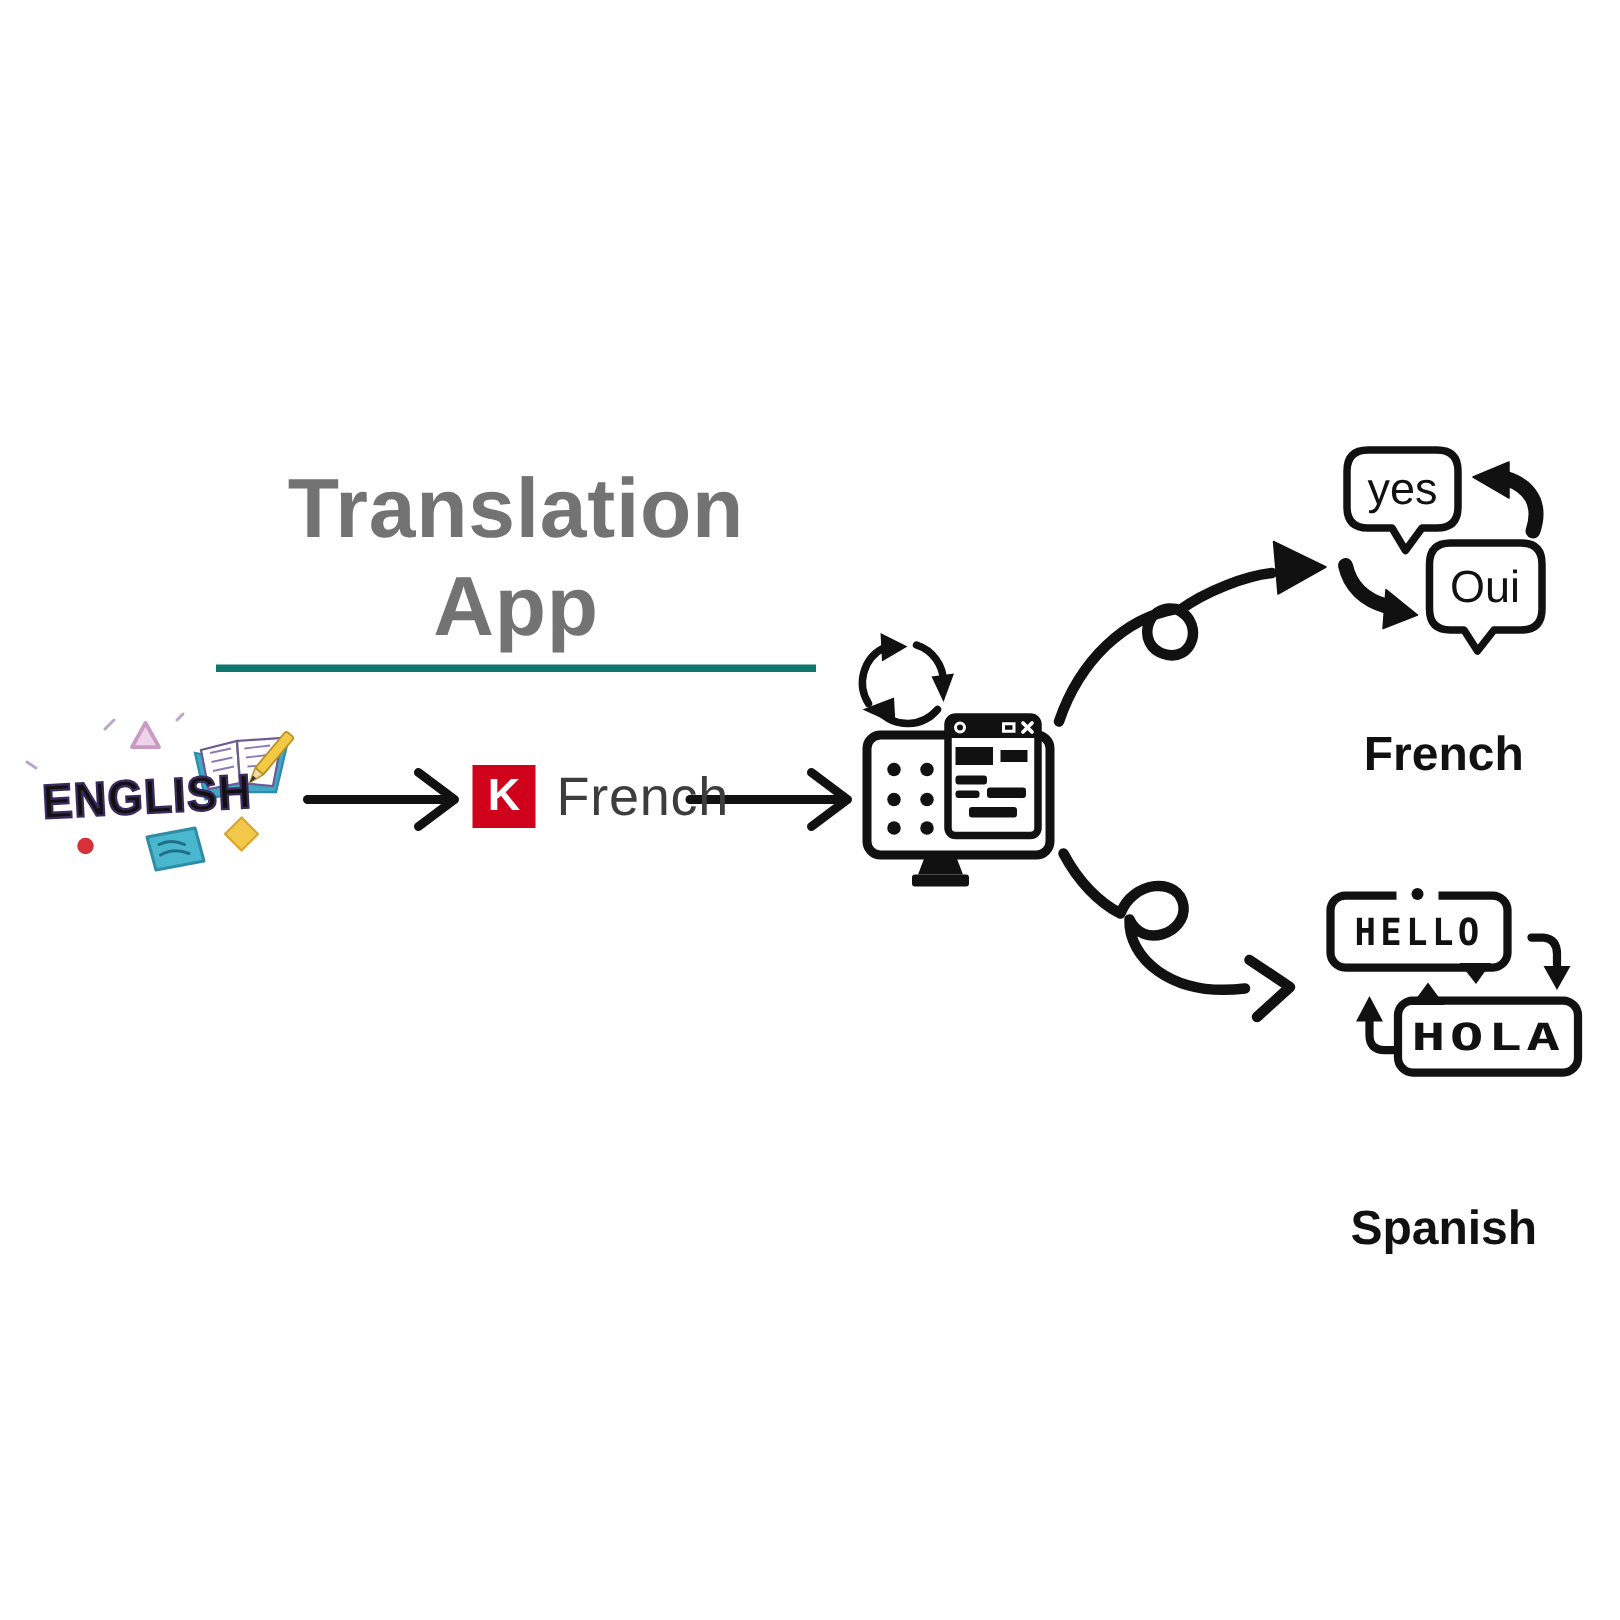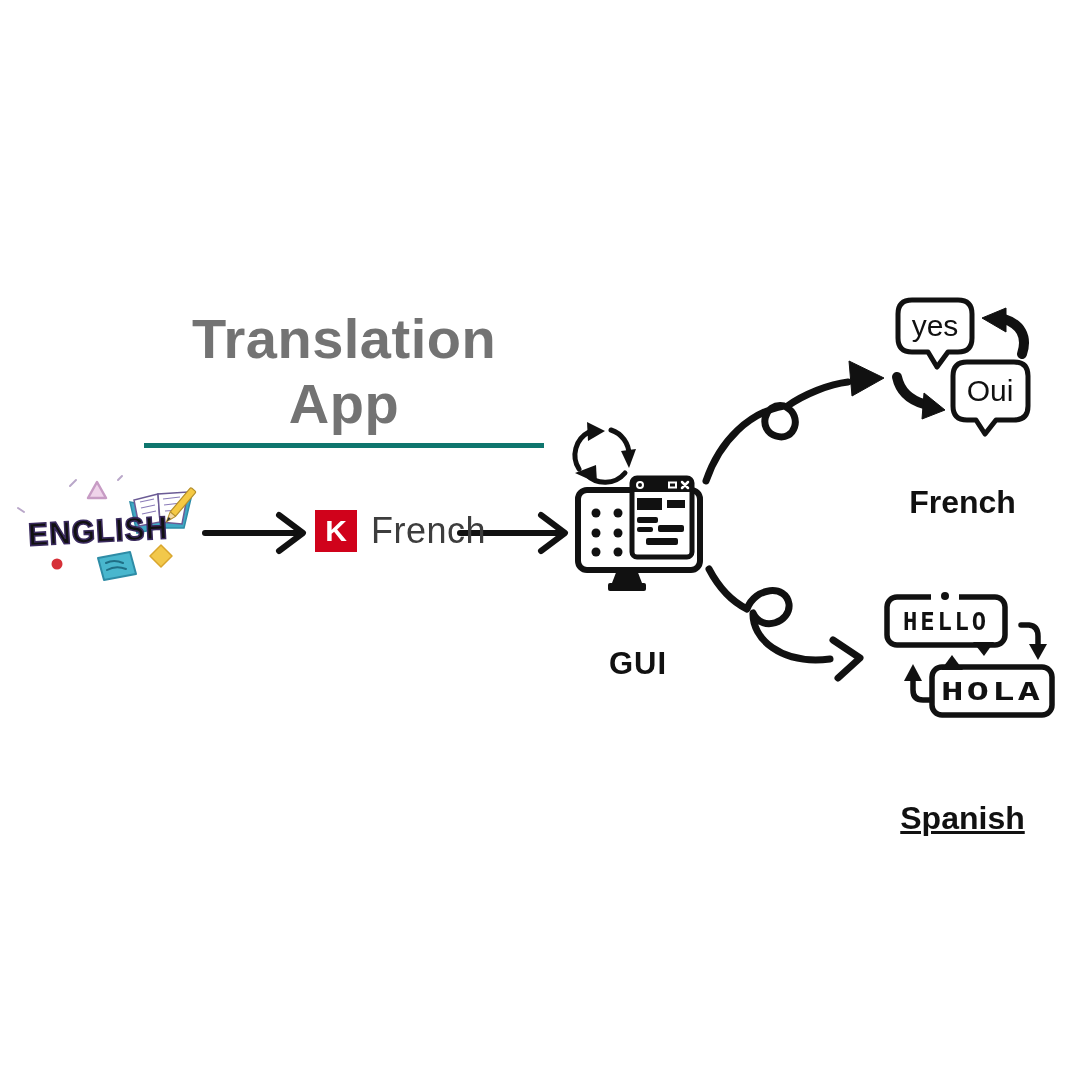--- a/index.html
+++ b/index.html
@@ -16,21 +16,21 @@
   .keras{left:315px;top:510px;display:flex;align-items:center;gap:14px;}
   .keras-square{width:42px;height:42px;background:#D0021B;display:flex;align-items:center;
                 justify-content:center;color:#fff;font-size:30px;font-weight:600;
                 font-family:"Liberation Sans",sans-serif;}
   .keras-name{font-size:36px;font-weight:500;color:#3d3d3d;letter-spacing:.5px;}
 
   
   .cap{font-weight:800;color:#111;text-align:center;margin-top:44px;}
   .gui-label{left:558px;top:602px;width:160px;font-size:31px;letter-spacing:1px;}
   .french-label{left:885px;top:440px;width:155px;font-size:32px;}
-  .spanish-label{left:880px;top:756px;width:165px;font-size:32px;text-decoration:underline;}
+  .spanish-label{left:880px;top:756px;width:165px;font-size:32px;}
 
   svg{display:block;}
   .ink{stroke:#111;fill:none;stroke-linecap:round;stroke-linejoin:round;}
   text{font-family:"Liberation Sans",sans-serif;fill:#111;}
   .mono-word{font-family:"DejaVu Sans Mono",monospace;font-weight:bold;}
 </style>
 </head>
 <body>
 
 <div class="stage">
@@ -147,21 +147,20 @@
       <g fill="#111">
         <rect x="82" y="83" width="25" height="12"></rect>
         <rect x="112" y="85" width="18" height="8"></rect>
         <rect x="82" y="102" width="21" height="6" rx="2"></rect>
         <rect x="82" y="112" width="16" height="5" rx="2"></rect>
         <rect x="103" y="110" width="26" height="7" rx="2"></rect>
         <rect x="91" y="123" width="32" height="7" rx="2"></rect>
       </g>
     </g>
   </svg>
-  <div class="abs cap gui-label">GUI</div>
 
   <svg class="abs" style="left:880px;top:288px;" width="160" height="150" viewBox="0 0 160 150">
     <path d="M32 12 H78 Q92 12 92 26 V50 Q92 64 78 64 H68 L57 79 L48 64 H32 Q18 64 18 50 V26 Q18 12 32 12 Z" fill="#fff" stroke="#111" stroke-width="5" stroke-linejoin="round"></path>
     <text x="55" y="48" text-anchor="middle" font-size="30" font-weight="500">yes</text>
     <g>
       <path class="ink" stroke-width="10" d="M142 66 C148 48 140 36 124 31"></path>
       <polygon points="126,20 102,30 126,44" fill="#111" stroke="#111" stroke-linejoin="round"></polygon>
     </g>
     <path d="M87 74 H134 Q148 74 148 88 V118 Q148 132 134 132 H116 L105 146 L96 132 H87 Q73 132 73 118 V88 Q73 74 87 74 Z" fill="#fff" stroke="#111" stroke-width="5" stroke-linejoin="round"></path>
     <text x="110" y="113" text-anchor="middle" font-size="30" font-weight="500">Oui</text>

